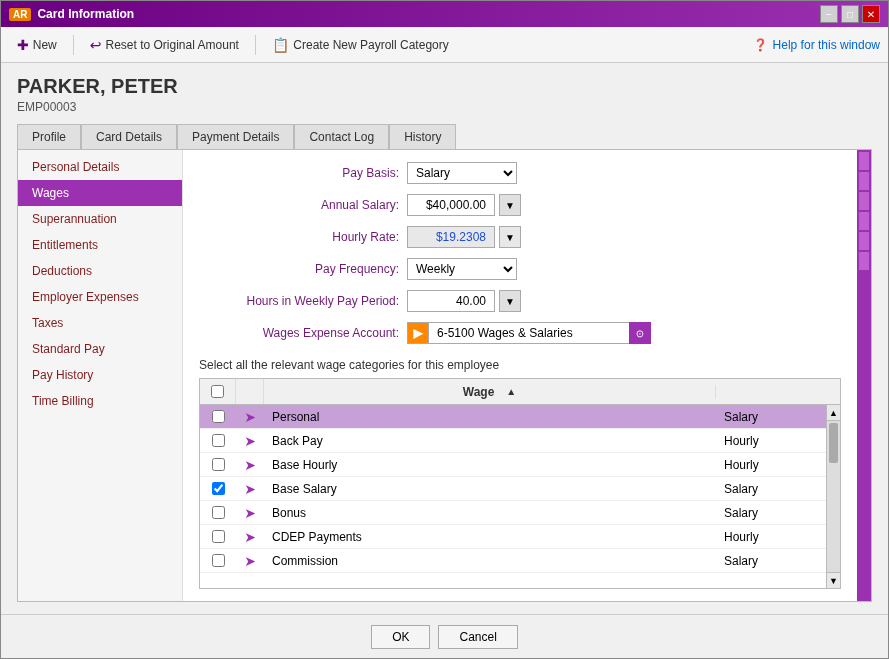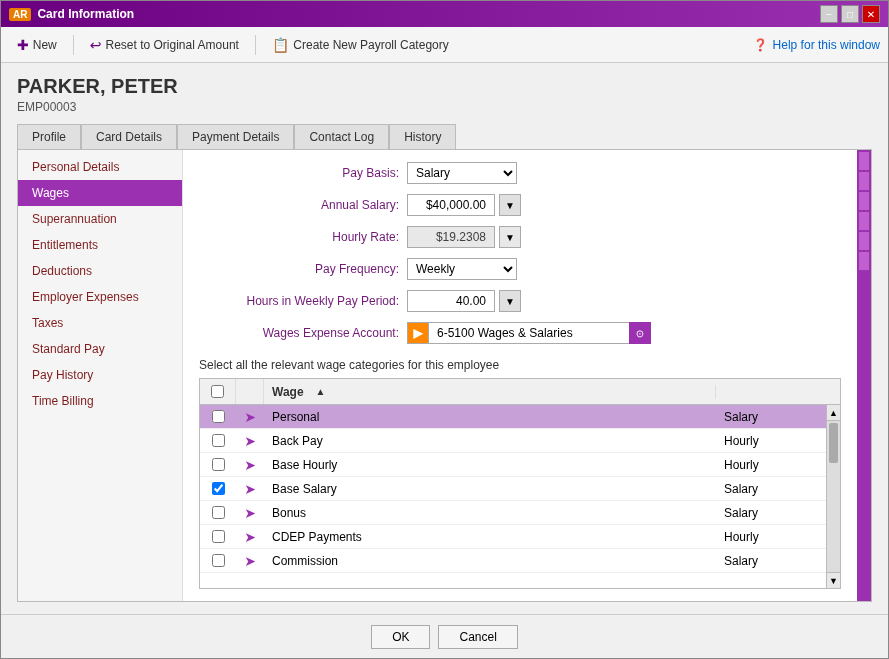--- a/index.html
+++ b/index.html
@@ -36,36 +36,36 @@
     .sidebar-item.active { background: #9b30b0; color: white; }
 
     .form-area { flex: 1; padding: 12px 16px; display: flex; flex-direction: column; gap: 6px; overflow: hidden; }
 
     .form-row { display: flex; align-items: center; margin-bottom: 4px; }
     .form-label { text-align: right; width: 200px; margin-right: 8px; font-size: 12px; color: #701a75; flex-shrink: 0; }
     .form-control { display: flex; align-items: center; gap: 4px; }
 
     select.field { border: 1px solid #aaa; padding: 2px 4px; font-size: 12px; background: white; height: 22px; }
     input.field { border: 1px solid #aaa; padding: 2px 8px; font-size: 12px; background: white; height: 22px; }
-    input.field.disabled { background: #e8e8e8; color: #404040; }
+    input.field.disabled { background: #e8e8e8; color: #1d4ed8; }
 
     .dropdown-btn { width: 22px; height: 22px; background: #e0e0e0; border: 1px solid #aaa; display: flex; align-items: center; justify-content: center; cursor: pointer; font-size: 10px; }
 
     .account-field { display: flex; align-items: center; gap: 0; }
     .account-icon { width: 22px; height: 22px; background: #ff8800; border: 1px solid #aaa; display: flex; align-items: center; justify-content: center; color: white; font-size: 12px; font-weight: bold; }
     .account-input { border: 1px solid #aaa; border-left: none; border-right: none; padding: 2px 8px; font-size: 12px; background: white; height: 22px; width: 200px; }
     .account-dropdown { width: 22px; height: 22px; background: #9b30b0; border: 1px solid #9b30b0; display: flex; align-items: center; justify-content: center; color: white; cursor: pointer; font-size: 10px; }
 
     .table-section { flex: 1; overflow: hidden; display: flex; flex-direction: column; margin-top: 4px; }
     .table-label { font-size: 12px; color: #333; margin-bottom: 6px; }
     .wage-table { border: 1px solid #bbb; flex: 1; overflow: hidden; display: flex; flex-direction: column; }
     .table-header { display: flex; background: #f0f0f0; border-bottom: 1px solid #bbb; height: 26px; align-items: center; }
     .th-check { width: 36px; border-right: 1px solid #ddd; display: flex; align-items: center; justify-content: center; height: 100%; }
     .th-arrow { width: 28px; border-right: 1px solid #ddd; height: 100%; }
-    .th-wage { flex: 1; border-right: 1px solid #ddd; padding: 0 8px; display: flex; align-items: center; gap: 12px; font-size: 12px; font-weight: bold; color: #333; }
+    .th-wage { flex: 1; border-right: 1px solid #ddd; padding: 0 8px; display: flex; align-items: center; gap: 12px; font-size: 12px; font-weight: bold; color: #333; justify-content: center; }
     .th-type { width: 110px; padding: 0 8px; font-size: 12px; font-weight: bold; color: #333; display: flex; align-items: center; }
 
     .table-body { flex: 1; overflow-y: auto; }
     .table-row { display: flex; align-items: center; height: 24px; border-bottom: 1px solid #eee; }
     .table-row.selected { background: #c8a0d8; }
     .td-check { width: 36px; display: flex; align-items: center; justify-content: center; }
     .td-arrow { width: 28px; display: flex; align-items: center; justify-content: center; }
     .td-wage { flex: 1; padding: 0 8px; font-size: 12px; }
     .td-type { width: 110px; padding: 0 8px; font-size: 12px; }
 

